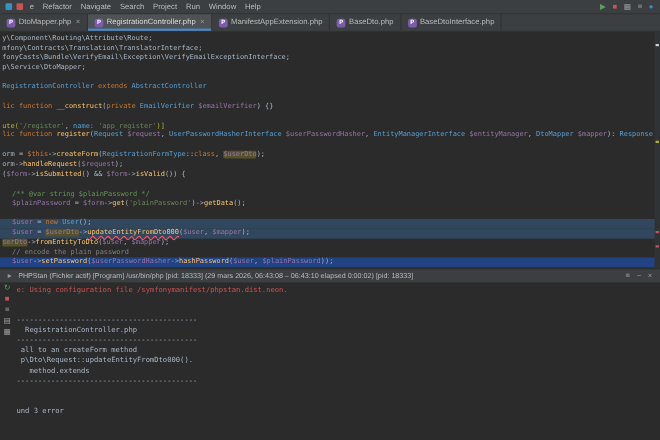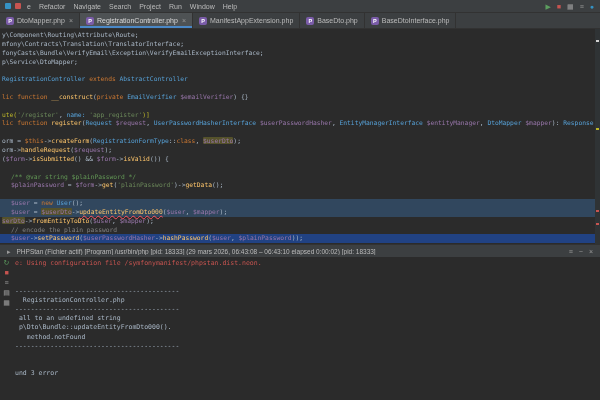--- a/index.html
+++ b/index.html
@@ -145,21 +145,21 @@
       <span class="glyph-icon" style="color: rgb(154, 154, 154);">▤</span>
       <span class="glyph-icon" style="color: rgb(154, 154, 154);">▦</span>
     </div>
   <div class="console" id="console">
       <div class="console-line"><span class="c-red">e: Using configuration file /symfonymanifest/phpstan.dist.neon.</span></div>
       <div class="console-line"></div>
       <div class="console-line"></div>
       <div class="console-line"><span class="c-d">------------------------------------------</span></div>
       <div class="console-line"><span class="c-d">  RegistrationController.php</span></div>
       <div class="console-line"><span class="c-d">------------------------------------------</span></div>
-      <div class="console-line"><span class="c-d"> all to an undefined string</span></div>
-      <div class="console-line"><span class="c-d"> p\Dto\Bundle::updateEntityFromDto000().</span></div>
-      <div class="console-line"><span class="c-d">   method.notFound</span></div>
+      <div class="console-line"><span class="c-d"> all to an createForm method</span></div>
+      <div class="console-line"><span class="c-d"> p\Dto\Request::updateEntityFromDto000().</span></div>
+      <div class="console-line"><span class="c-d">   method.extends</span></div>
       <div class="console-line"><span class="c-d">------------------------------------------</span></div>
       <div class="console-line"></div>
       <div class="console-line"></div>
       <div class="console-line"><span class="c-d">und 3 error</span></div>
     </div>
 </div>
 
 </body></html>

